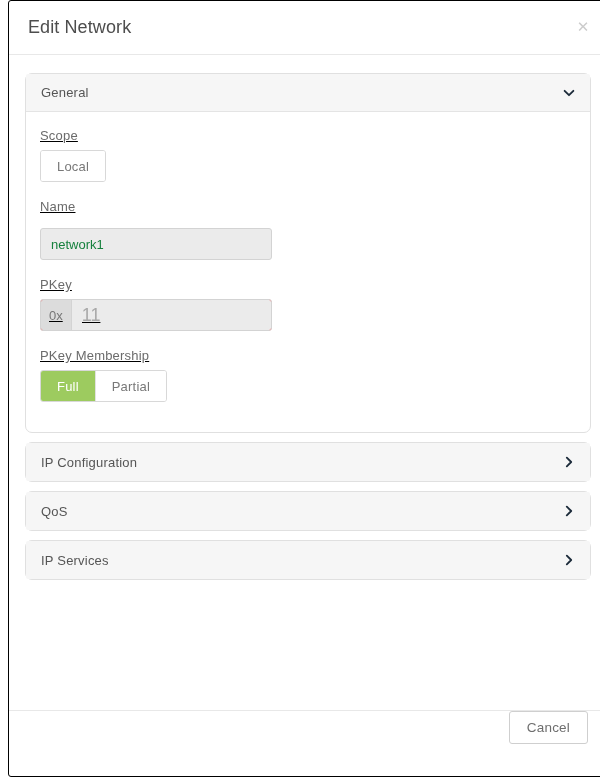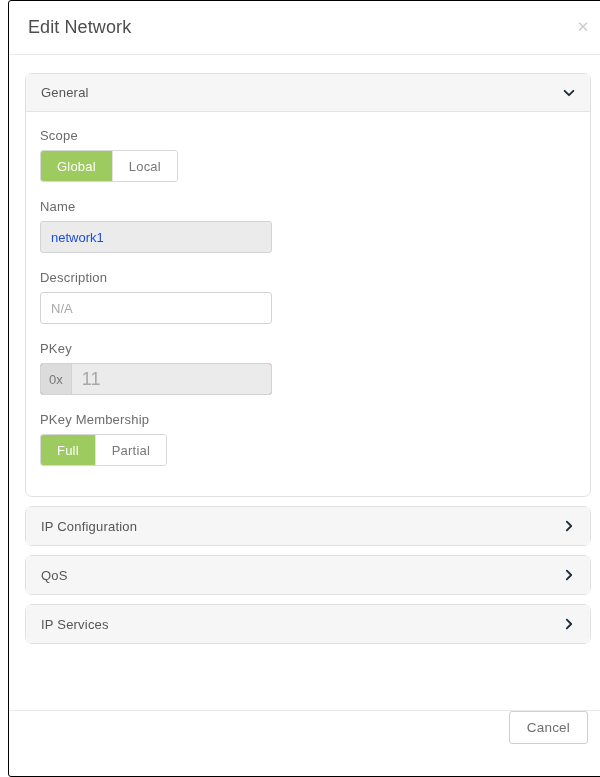--- a/index.html
+++ b/index.html
@@ -102,20 +102,21 @@
     flex: 0 0 auto;
     width: 14px;
     height: 14px;
     display: block;
     color: #1c2b3a;
   }
   .chev svg { display: block; }
 
   .panel-body {
     padding: 16px 0 30px 14px;
+    text-decoration: underline;
   }
 
   
   .form-group { margin-bottom: 17px; }
   .form-group:last-child { margin-bottom: 0; }
   .field-label {
     display: block;
     font-size: 13px;
     color: #6b6b6b;
     margin-bottom: 7px;
@@ -132,22 +133,23 @@
     font-family: "Liberation Sans", sans-serif;
     font-size: 13px;
     color: #6b6b6b;
     padding: 0 10px;
     outline: none;
   }
   .txt::placeholder { color: #a8a8a8; }
   .txt:disabled,
   .txt.disabled {
     background: #ebebeb;
-    color: #1d4ed8;
+    color: #15803d;
     border-color: #d3d3d3;
+    margin-top: 7px;
   }
 
   
   .input-group {
     display: flex;
     width: 232px;
     height: 32px;
     border: 1px solid #d3d3d3;
     border-radius: 3px;
     overflow: hidden;
@@ -258,34 +260,29 @@
             <path d="M3 5.5 L8 10.5 L13 5.5" fill="none" stroke="currentColor" stroke-width="2.1" stroke-linecap="round" stroke-linejoin="round"></path>
           </svg>
         </span>
       </div>
 
       <div class="panel-body">
 
         <div class="form-group">
           <label class="field-label">Scope</label>
           <div class="btn-group">
-            <button class="tgl active">Global</button>
             <button class="tgl">Local</button>
           </div>
         </div>
 
         <div class="form-group">
           <label class="field-label">Name</label>
           <input class="txt disabled" type="text" disabled="" value="network1" style="">
         </div>
 
-        <div class="form-group">
-          <label class="field-label">Description</label>
-          <input class="txt" type="text" placeholder="N/A" style="">
-        </div>
 
         <div class="form-group">
           <label class="field-label">PKey</label>
           <div class="input-group">
             <span class="addon">0x</span>
             <input class="txt-inner" type="text" disabled="" placeholder="11" style="">
           </div>
         </div>
 
         <div class="form-group">

